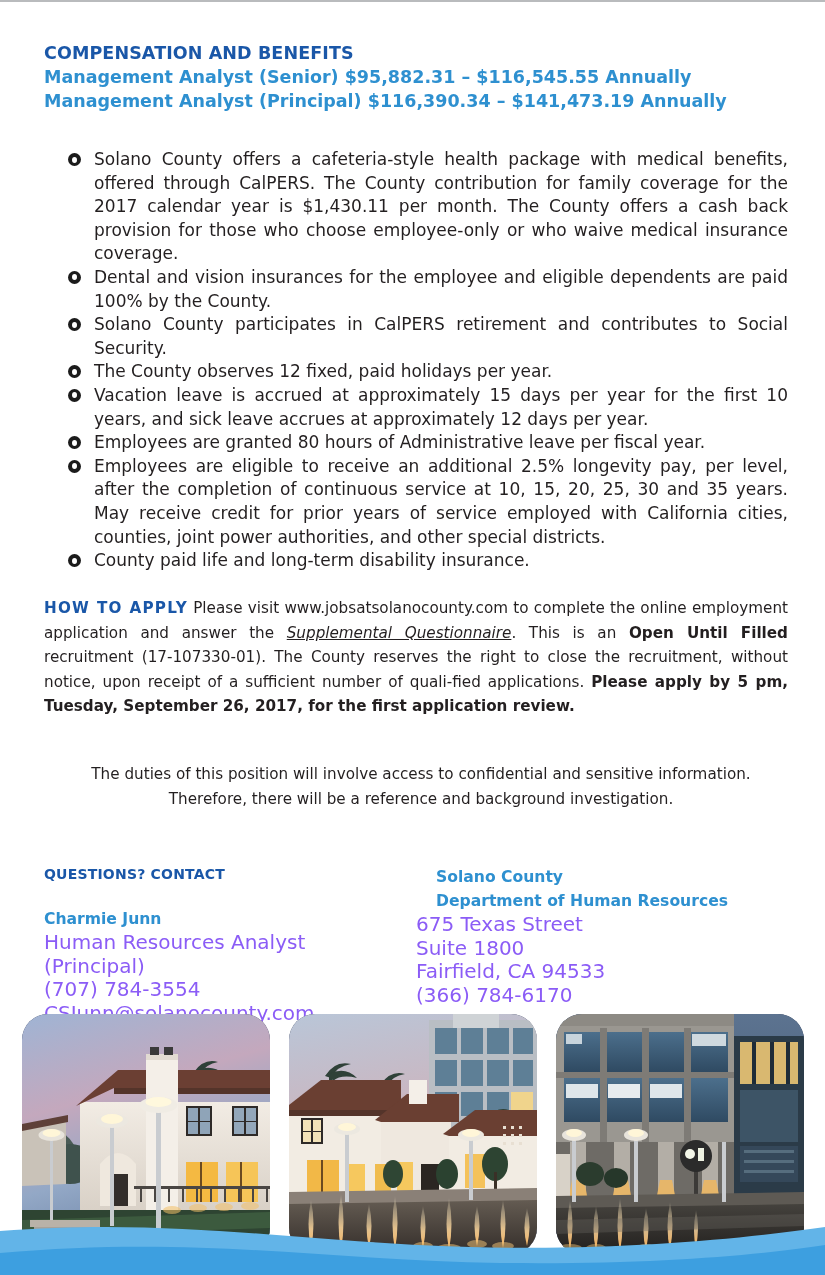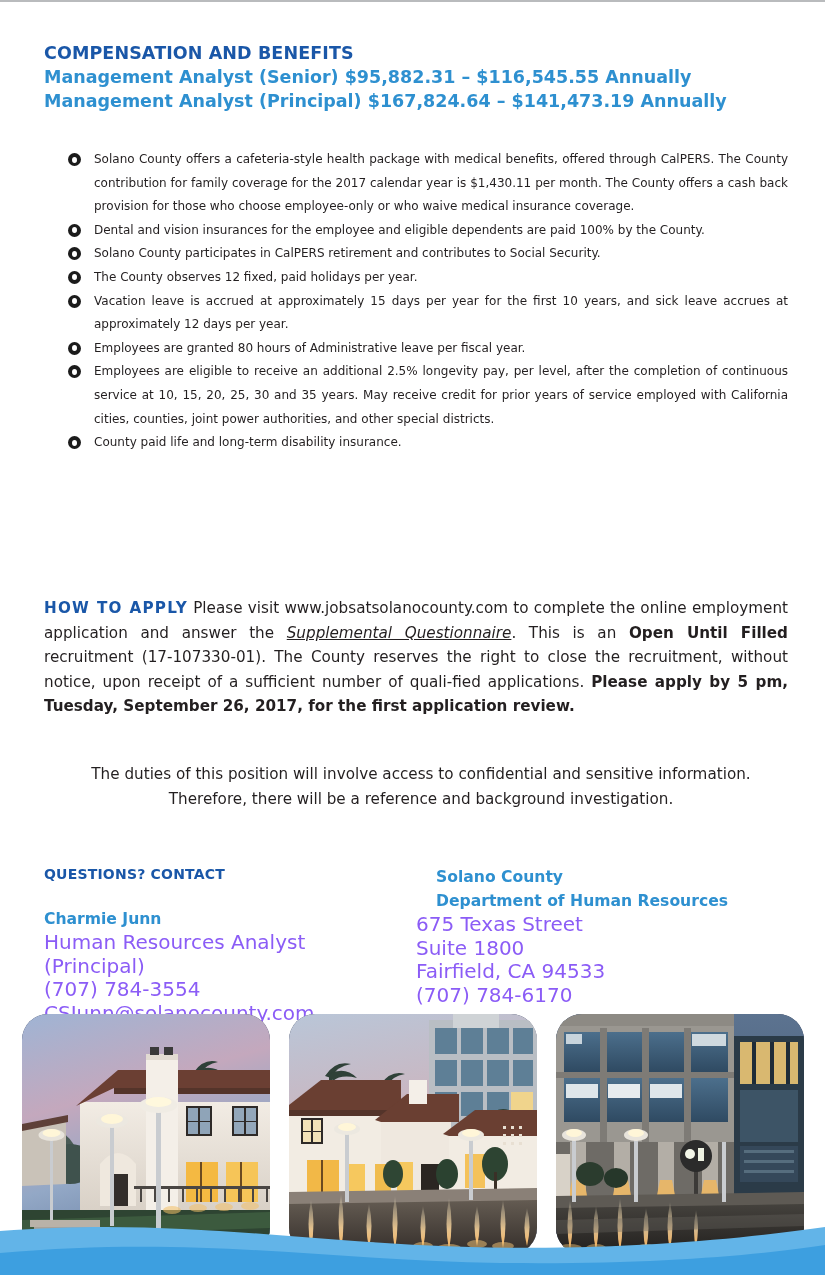--- a/index.html
+++ b/index.html
@@ -54,21 +54,21 @@
   
   .benefits {
     position: absolute;
     left: 68px;
     top: 148px;
     width: 720px;
   }
   .b-item {
     position: relative;
     padding-left: 26px;
-    font-size: 12px;
+    font-size: 17px;
     line-height: 23.6px;
     color: #231f20;
     margin-bottom: 0px;
   }
   .b-item.justify { text-align: justify; }
   .b-item.justify > .b-text { text-align: justify; text-align-last: left; }
   .b-marker {
     position: absolute;
     left: 0;
     top: 5px;
@@ -195,21 +195,21 @@
 </head>
 <body>
 
 <div class="page">
 
   <div class="top-rule"></div>
 
   <div class="header">
     <div class="hdr-title">COMPENSATION AND BENEFITS</div>
     <div class="hdr-salary">Management Analyst (Senior) $95,882.31 – $116,545.55 Annually</div>
-    <div class="hdr-salary">Management Analyst (Principal) $167,824.64 – $141,473.19 Annually</div>
+    <div class="hdr-salary">Management Analyst (Principal) $116,390.34 – $141,473.19 Annually</div>
   </div>
 
   <div class="benefits">
     <div class="b-item justify">
       <span class="b-marker"></span>
       <span class="b-text">Solano County offers a cafeteria-style health package with medical benefits, offered through CalPERS. The County contribution for family coverage for the 2017 calendar year is $1,430.11 per month. The County offers a cash back provision for those who choose employee-only or who waive medical insurance coverage.</span>
     </div>
     <div class="b-item justify">
       <span class="b-marker"></span>
       <span class="b-text">Dental and vision insurances for the employee and eligible dependents are paid 100% by the County.</span>
@@ -253,21 +253,21 @@
     <div class="c-line">(707) 784-3554</div>
     <div class="c-line">CSJunn@solanocounty.com</div>
   </div>
 
   <div class="contact-right">
     <div class="org-line">Solano County</div>
     <div class="org-line">Department of Human Resources</div>
     <div class="c-line">675 Texas Street</div>
     <div class="c-line">Suite 1800</div>
     <div class="c-line">Fairfield, CA 94533</div>
-    <div class="c-line">(707) 784-6170</div>
+    <div class="c-line">(366) 784-6170</div>
   </div>
 
   <div class="photos">
 
     <div class="photo">
       <svg viewBox="0 0 248 240" preserveAspectRatio="xMidYMid slice" aria-hidden="true">
         <defs>
           <linearGradient id="sky1" x1="0" y1="0" x2="0.3" y2="1">
             <stop offset="0%" stop-color="#9fb4d4"></stop>
             <stop offset="40%" stop-color="#c4a8bd"></stop>

